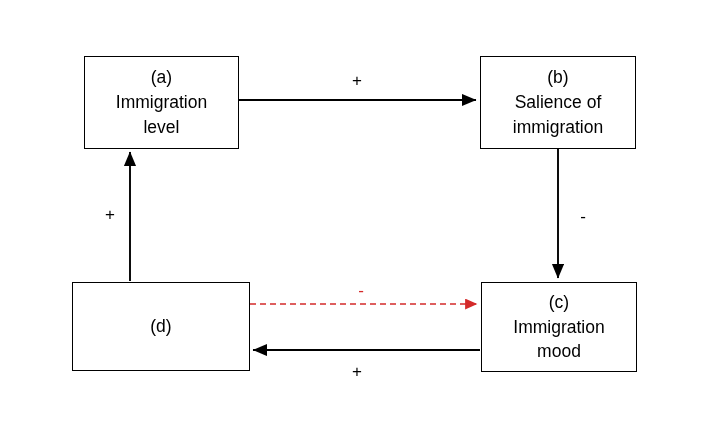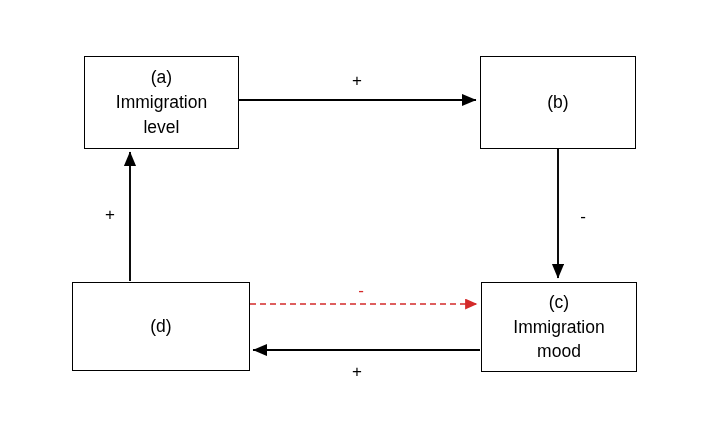--- a/index.html
+++ b/index.html
@@ -87,20 +87,22 @@
   </svg>
 
   <div class="node" id="node-a" style="left: 84px; top: 56px; width: 155px; height: 93px;">
     <span class="tag">(a)</span>
     <span class="label">Immigration
 level</span>
   </div>
 
   <div class="node" id="node-b" style="left: 480px; top: 56px; width: 156px; height: 93px;">
     <span class="tag">(b)</span>
+    <span class="label">Salience of
+immigration</span>
   </div>
 
   <div class="node" id="node-c" style="left: 481px; top: 282px; width: 156px; height: 90px;">
     <span class="tag">(c)</span>
     <span class="label">Immigration
 mood</span>
   </div>
 
   <div class="node" id="node-d" style="left: 72px; top: 282px; width: 178px; height: 89px;">
     <span class="tag">(d)</span>

